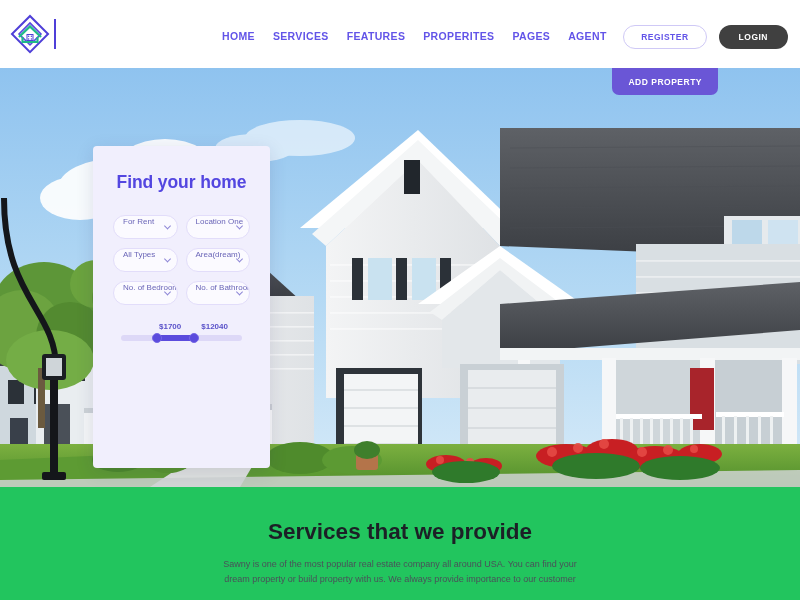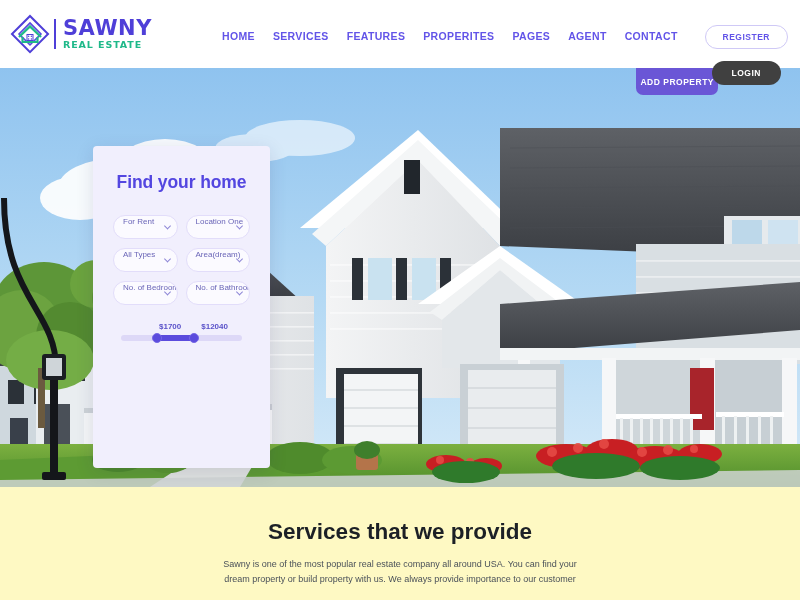--- a/index.html
+++ b/index.html
@@ -42,21 +42,21 @@
 
   .nav {
     position: absolute; left: 222px; top: 30px;
     display: flex; gap: 18px; align-items: center;
   }
   .nav a {
     font-size: 10.5px; font-weight: bold; letter-spacing: 0.35px;
     color: #6254e8; text-decoration: none; white-space: nowrap;
   }
 
-  .auth { position: absolute; right: 12px; top: 25px; display: flex; gap: 12px; align-items:center;flex-direction:column; }
+  .auth { position: absolute; right: 12px; top: 25px; display: flex; gap: 12px; align-items:center; }
   .btn-register {
     border: 1.3px solid #cfc9f6; color: #6254e8; background: #fff;
     border-radius: 20px; padding: 6px 17px;
     font-size: 8.5px; font-weight: bold; letter-spacing: 0.5px;
   }
   .btn-login {
     border: none; color: #fff; background: #404040;
     border-radius: 20px; padding: 7px 20px;
     font-size: 8.5px; font-weight: bold; letter-spacing: 0.5px;
   }
@@ -66,21 +66,21 @@
     position: absolute; top: 68px; left: 0;
     width: 800px; height: 419px;
     overflow: hidden;
   }
   .hero svg.scene { position:absolute; top:0; left:0; width:800px; height:419px; display:block; }
 
   .btn-addproperty {
     position: absolute; right: 82px; top: 0px;
     background: #6a56d6; color: #fff; border: none;
     border-bottom-left-radius: 7px; border-bottom-right-radius: 7px;
-    padding: 9px 4px 8px;
+    padding: 9px 16px 8px;
     font-size: 8.5px; font-weight: bold; letter-spacing: 0.5px;
     z-index: 30;
   }
 
   
   .search-card {
     position: absolute; left: 93px; top: 78px;
     width: 177px; height: 322px;
     background: #f1effd;
     border-radius: 4px;
@@ -134,21 +134,21 @@
   .knob-hi { left: calc(60% - 5px); }
 
   .search-btn-row { display: flex; justify-content: center; margin-top: 20px; }
   .btn-search {
     background: #5b4bdd; color: #fff; border: none;
     border-radius: 18px; padding: 9px 25px;
     font-size: 9px; font-weight: bold; letter-spacing: 0.6px;
   }
 
   
-  .services { position: absolute; top: 487px; left: 0; width: 800px; height: 113px; background:#fef9c3; }
+  .services { position: absolute; top: 487px; left: 0; width: 800px; height: 113px; background:#22c55e; }
   .services-title {
     text-align: center; margin-top: 32px;
     font-size: 22.5px; font-weight: bold; color: #1c2026;
   }
   .services-sub {
     text-align: center; margin: 12px auto 0; width: 380px;
     font-size: 9px; line-height: 1.65; color: #4a5159;
   }
 </style>
 </head>
@@ -164,24 +164,20 @@
         <rect x="22" y="11" width="15.5" height="15.5" transform="rotate(45 22 11)" fill="none" stroke="#5a49e0" stroke-width="1.6"></rect>
         <path d="M11 25 L22 14.5 L33 25" fill="none" stroke="#1fb98a" stroke-width="2.4"></path>
         <path d="M14.5 25 L14.5 30 L29.5 30 L29.5 25" fill="none" stroke="#1fb98a" stroke-width="2.2"></path>
         <rect x="19" y="22.5" width="6" height="6" fill="none" stroke="#4f3fd8" stroke-width="1"></rect>
         <circle cx="20.6" cy="24.2" r="0.75" fill="#4f3fd8"></circle>
         <circle cx="23.4" cy="24.2" r="0.75" fill="#4f3fd8"></circle>
         <circle cx="20.6" cy="26.9" r="0.75" fill="#4f3fd8"></circle>
         <circle cx="23.4" cy="26.9" r="0.75" fill="#4f3fd8"></circle>
       </svg>
       <div class="logo-divider"></div>
-      <div class="logo-text">
-        <div class="logo-title">SAWNY</div>
-        <div class="logo-sub">REAL ESTATE</div>
-      </div>
     </div>
 
     <div class="nav">
       <a href="#">HOME</a>
       <a href="#">SERVICES</a>
       <a href="#">FEATURES</a>
       <a href="#">PROPERITES</a>
       <a href="#">PAGES</a>
       <a href="#">AGENT</a>
       <a href="#">CONTACT</a>

